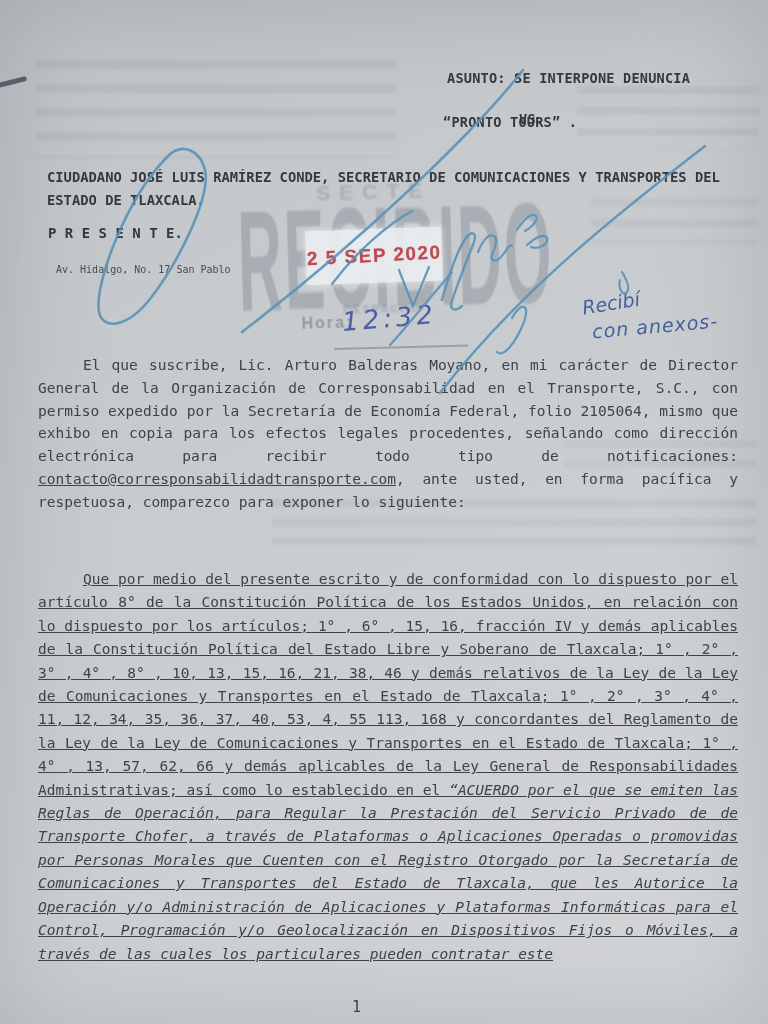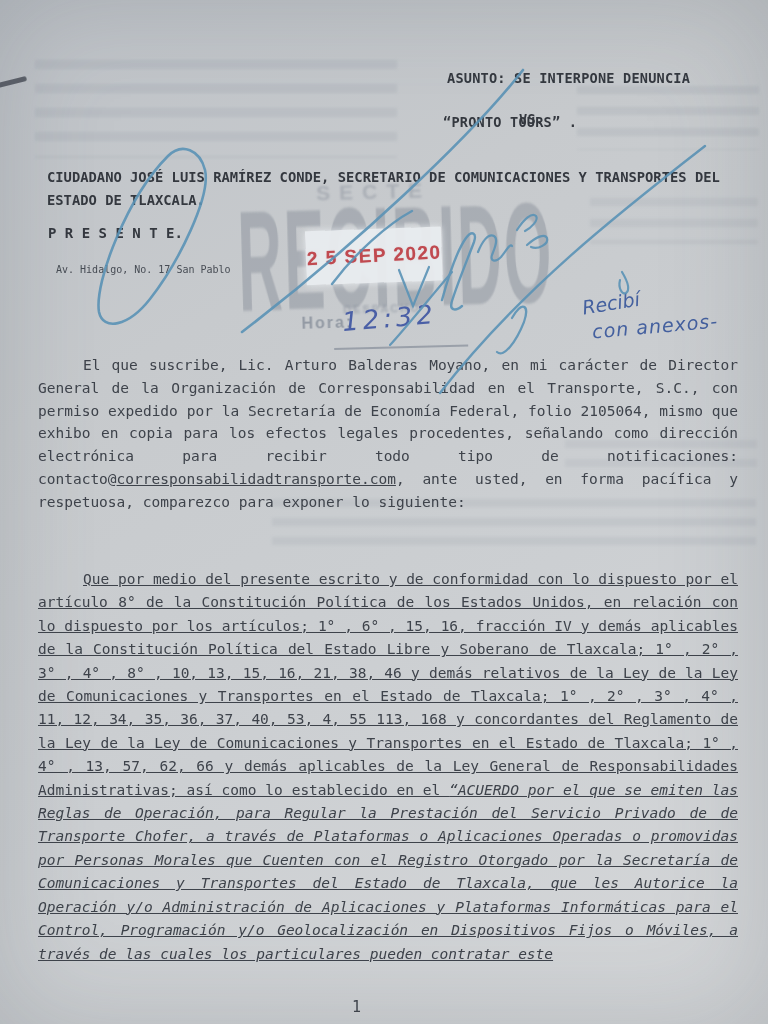--- a/index.html
+++ b/index.html
@@ -22,21 +22,21 @@
   .subject-line{font-weight:bold;font-size:13.6px;color:#34383f;letter-spacing:.2px;white-space:nowrap;z-index:3;}
   .subj1{left:447px;top:70px;}
   .subj2{left:519px;top:111px;text-align:right;}
   .subj3{left:443px;top:114px;}
   .addressee{left:47px;top:166px;width:692px;font-weight:bold;font-size:13.8px;line-height:22.6px;color:#34383f;z-index:3;}
   .presente{left:48px;top:225px;font-weight:bold;font-size:14px;color:#34383f;z-index:3;}
   .address{left:56px;top:260px;font-size:10px;line-height:20.5px;color:#474c54;z-index:3;}
   .body-p{left:38px;width:700px;margin:0;text-align:justify;font-size:14.5px;z-index:3;text-indent:45px;}
   .p1{top:354px;line-height:22.8px;}
   .p2{top:568px;line-height:23.4px;text-decoration:underline;}
-  .email-u{}
+  .email-u{text-decoration:underline;}
   .email-d{font-weight:normal;text-decoration:underline;}
   .it{font-style:italic;}
   .pagenum{left:352px;top:998px;font-size:15px;z-index:3;}
   
   .stamp{left:236px;top:176px;width:340px;height:175px;transform:rotate(-1.5deg);z-index:4;}
   .stamp-secte{left:82px;top:3px;font-family:"Liberation Sans",sans-serif;font-weight:bold;font-size:21px;letter-spacing:9px;color:rgba(125,133,146,.40);filter:blur(1px);}
   .stamp-recibido{left:2px;top:10px;font-family:"Liberation Sans",sans-serif;font-weight:bold;font-size:142px;line-height:1;letter-spacing:5px;transform:scale(.43,1);transform-origin:0 0;color:rgba(122,130,143,.40);filter:blur(1.2px);white-space:nowrap;}
   .stamp-datebox{left:70px;top:52px;width:136px;height:54px;background:rgba(233,236,239,.95);box-shadow:0 0 7px rgba(233,236,239,.9);transform:rotate(-.5deg);display:flex;align-items:center;justify-content:center;}
   .stamp-date{font-family:"Liberation Sans",sans-serif;font-weight:bold;font-size:19px;letter-spacing:1.5px;color:#c04a50;transform:rotate(-1deg);white-space:nowrap;text-shadow:0 0 1px rgba(192,74,80,.45);}
   .stamp-despacho{left:106px;top:126px;font-family:"Liberation Sans",sans-serif;font-weight:bold;font-size:11px;letter-spacing:2px;color:rgba(120,128,142,.45);filter:blur(.8px);}

